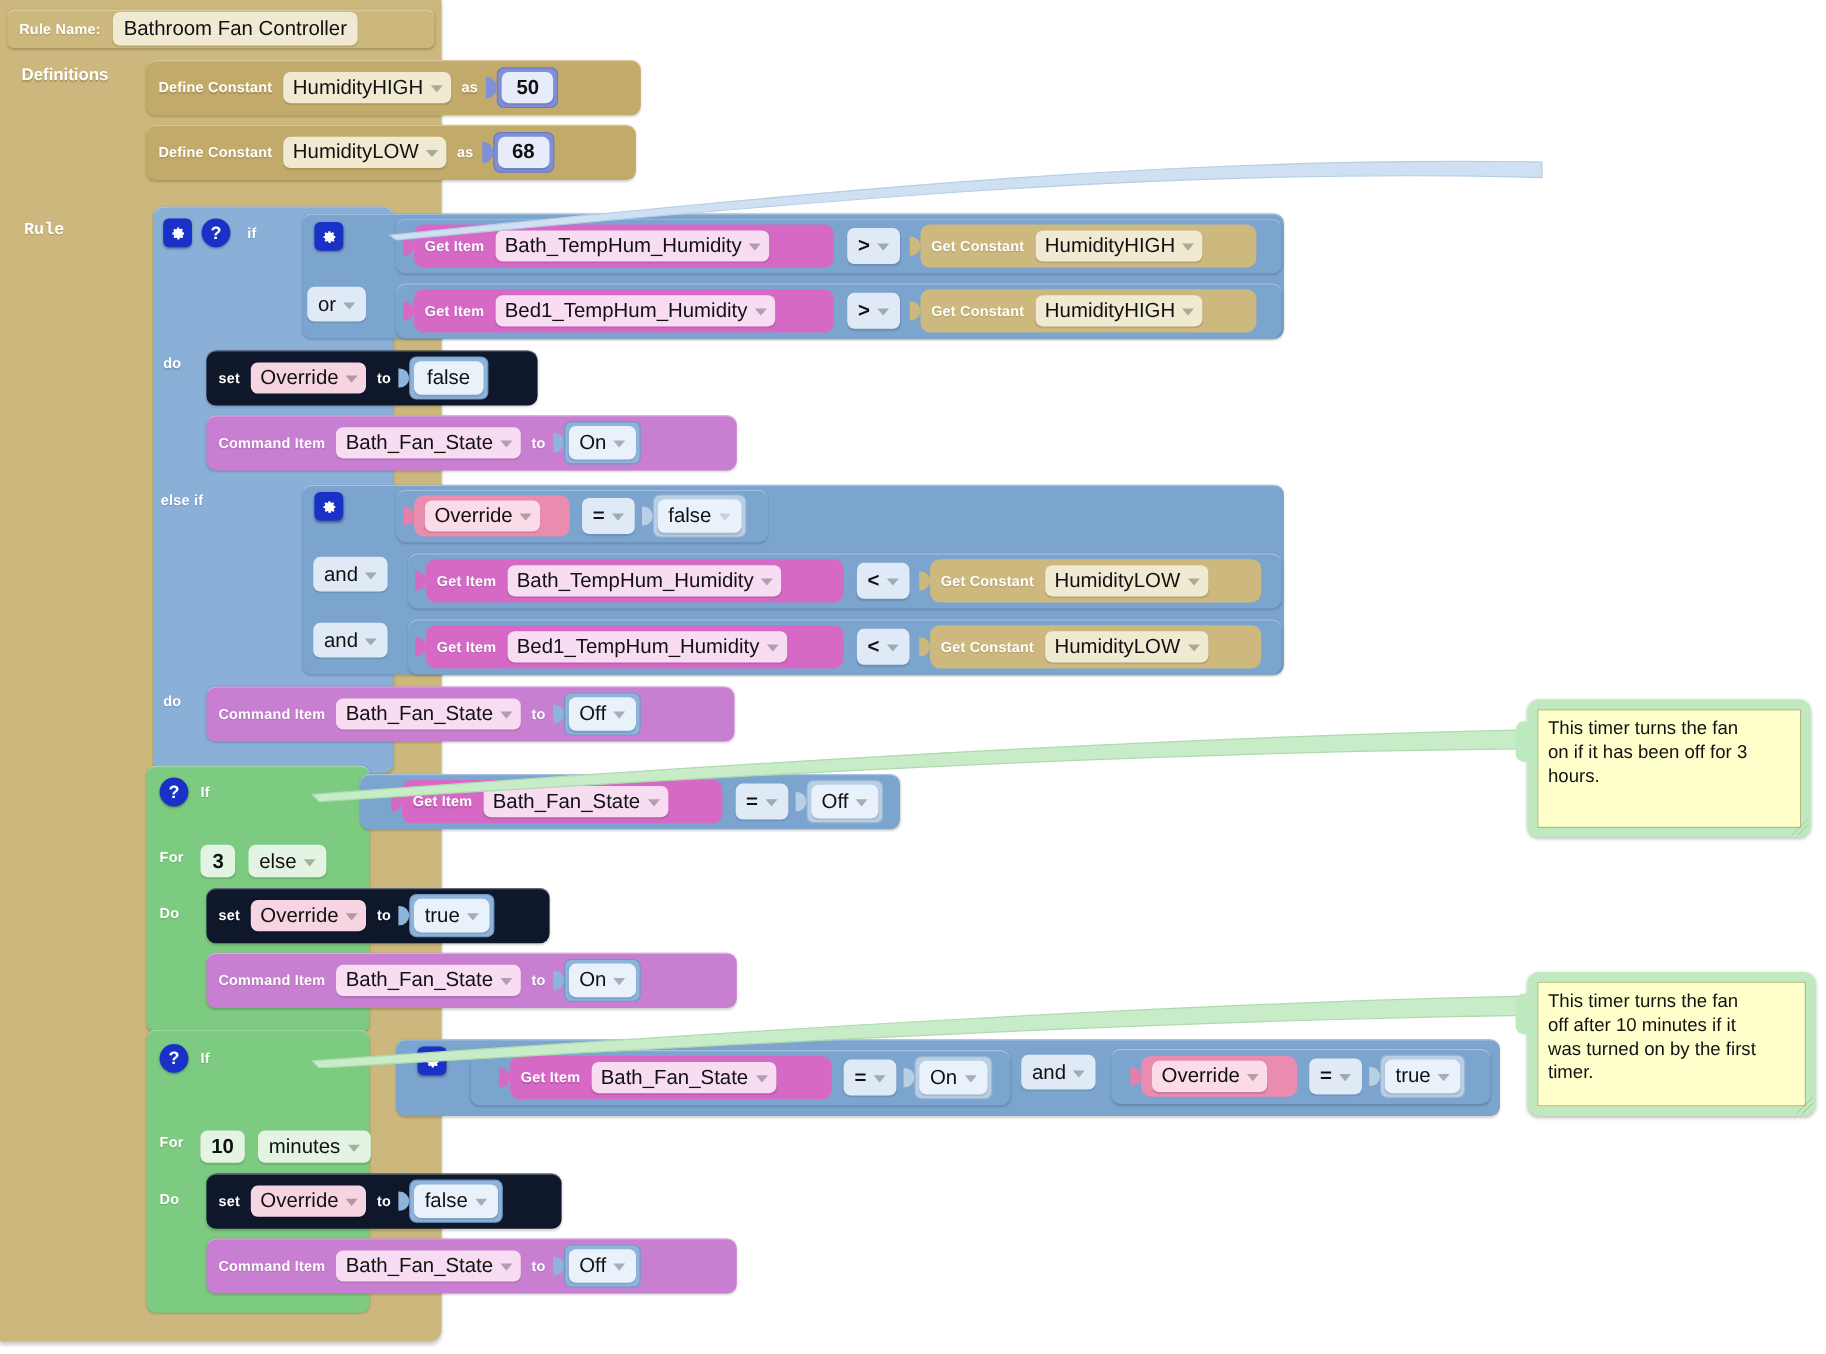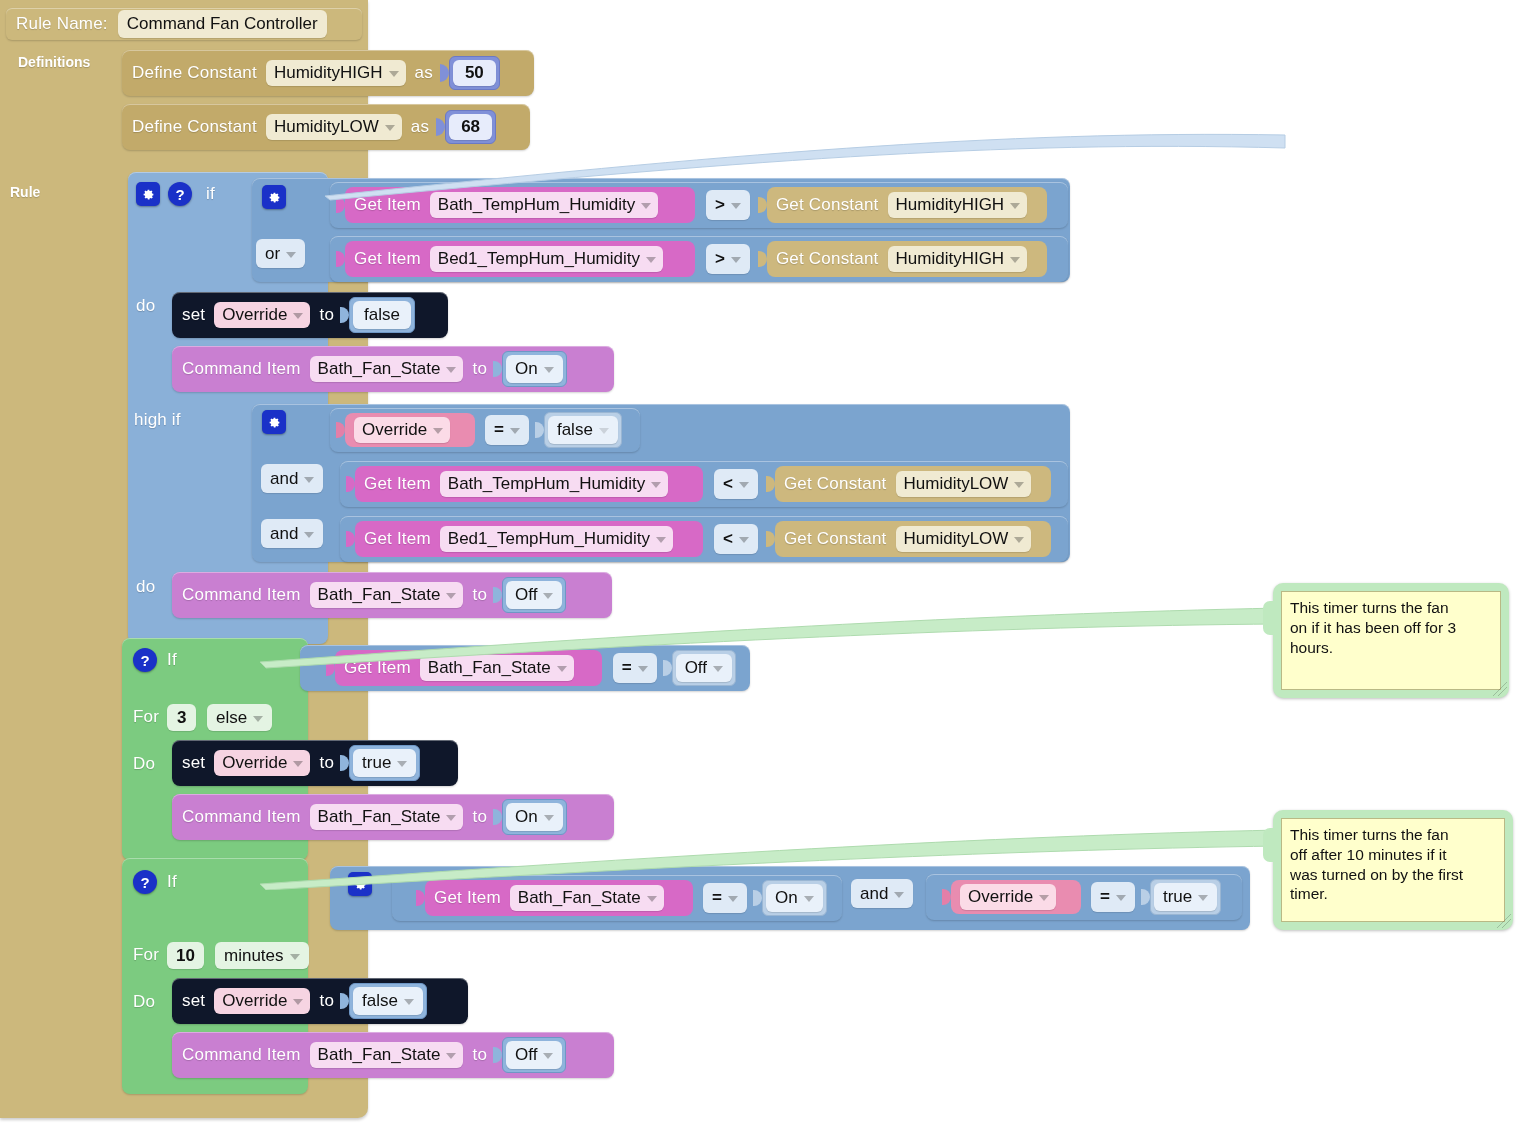--- a/index.html
+++ b/index.html
@@ -20,22 +20,22 @@
   .blk {
     position: absolute;
     border-radius: 8px;
     display: flex;
     align-items: center;
     box-shadow: 0 1px 0 rgba(255,255,255,.35) inset,
                 0 1px 2px rgba(0,0,0,.18);
   }
   .lbl {
     color: #ffffff;
-    font-size: 17px;
-    font-weight: normal;
+    font-size: 12px;
+    font-weight: bold;
     letter-spacing: .2px;
     white-space: nowrap;
     text-shadow: 0 1px 1px rgba(0,0,0,.18);
   }
 
   
   .field {
     display: inline-flex;
     align-items: center;
     gap: 6px;
@@ -165,25 +165,25 @@
 </style>
 </head>
 <body>
 
 <div id="canvas">
 
   <div id="rule-container"></div>
 
   <div class="blk c-tan" style="left:6px; top:8px; width:356px; height:32px; border-radius:6px; padding:0 10px;">
     <span class="lbl">Rule Name:</span>
-    <span class="field" style="background:#f0ead2; margin-left:10px; font-size:17px; padding:3px 9px;">Command Fan Controller</span>
+    <span class="field" style="background:#f0ead2; margin-left:10px; font-size:17px; padding:3px 9px;">Bathroom Fan Controller</span>
   </div>
 
   <span class="slot-label" style="left:18px; top:54px;">Definitions</span>
-  <span class="slot-label" style="left:10px; top:184px;">Rule</span>
+  <span class="slot-label" style="left:20px; top:184px;font-family:Liberation Mono, monospace;">Rule</span>
 
   <div class="blk c-tan-d" style="left:122px; top:50px; width:412px; height:46px; padding:0 10px;">
     <span class="lbl">Define Constant</span>
     <span class="field" style="background:#f0ead2; margin-left:9px;">
       <span>HumidityHIGH</span>
       <i class="caret"></i>
     </span>
     <span class="lbl" style="margin-left:9px;">as</span>
     <span class="notch" style="margin-left:7px;">
       <i style="position:absolute;left:0;top:4px;width:9px;height:18px;border-radius:0 9px 9px 0;background:#8090d8;"></i>
@@ -317,21 +317,21 @@
       <i style="position:absolute;left:0;top:5px;width:9px;height:16px;border-radius:0 9px 9px 0;background:#8fb4dc;"></i>
     </span>
     <span class="socket">
       <span class="field" style="padding:3px 9px;">
         <span>On</span>
         <i class="caret"></i>
       </span>
     </span>
   </div>
 
-  <span class="lbl" style="position:absolute; left:134px; top:410px;">high if</span>
+  <span class="lbl" style="position:absolute; left:134px; top:410px;">else if</span>
 
   <div class="blk c-blue-d" style="left:252px; top:404px; width:818px; height:158px; border-radius:8px; display:block;"></div>
 
   <div style="position:absolute; left:262px; top:410px;">
     <span class="iconbtn">
       <svg class="gear" viewBox="0 0 24 24" fill="#fff">
           <path d="M12 8a4 4 0 100 8 4 4 0 000-8zm0 6a2 2 0 110-4 2 2 0 010 4z"></path>
           <path d="M21 13.5v-3l-2.3-.4a7 7 0 00-.7-1.7l1.3-1.9-2.1-2.1-1.9 1.3a7 7 0 00-1.7-.7L13.5 3h-3l-.4 2.3a7 7 0 00-1.7.7L6.5 4.7 4.4 6.8l1.3 1.9a7 7 0 00-.7 1.7L3 10.5v3l2.3.4c.2.6.4 1.2.7 1.7l-1.3 1.9 2.1 2.1 1.9-1.3c.5.3 1.1.5 1.7.7l.4 2.3h3l.4-2.3c.6-.2 1.2-.4 1.7-.7l1.9 1.3 2.1-2.1-1.3-1.9c.3-.5.5-1.1.7-1.7l2.3-.4z"></path>
         </svg>
     </span>

